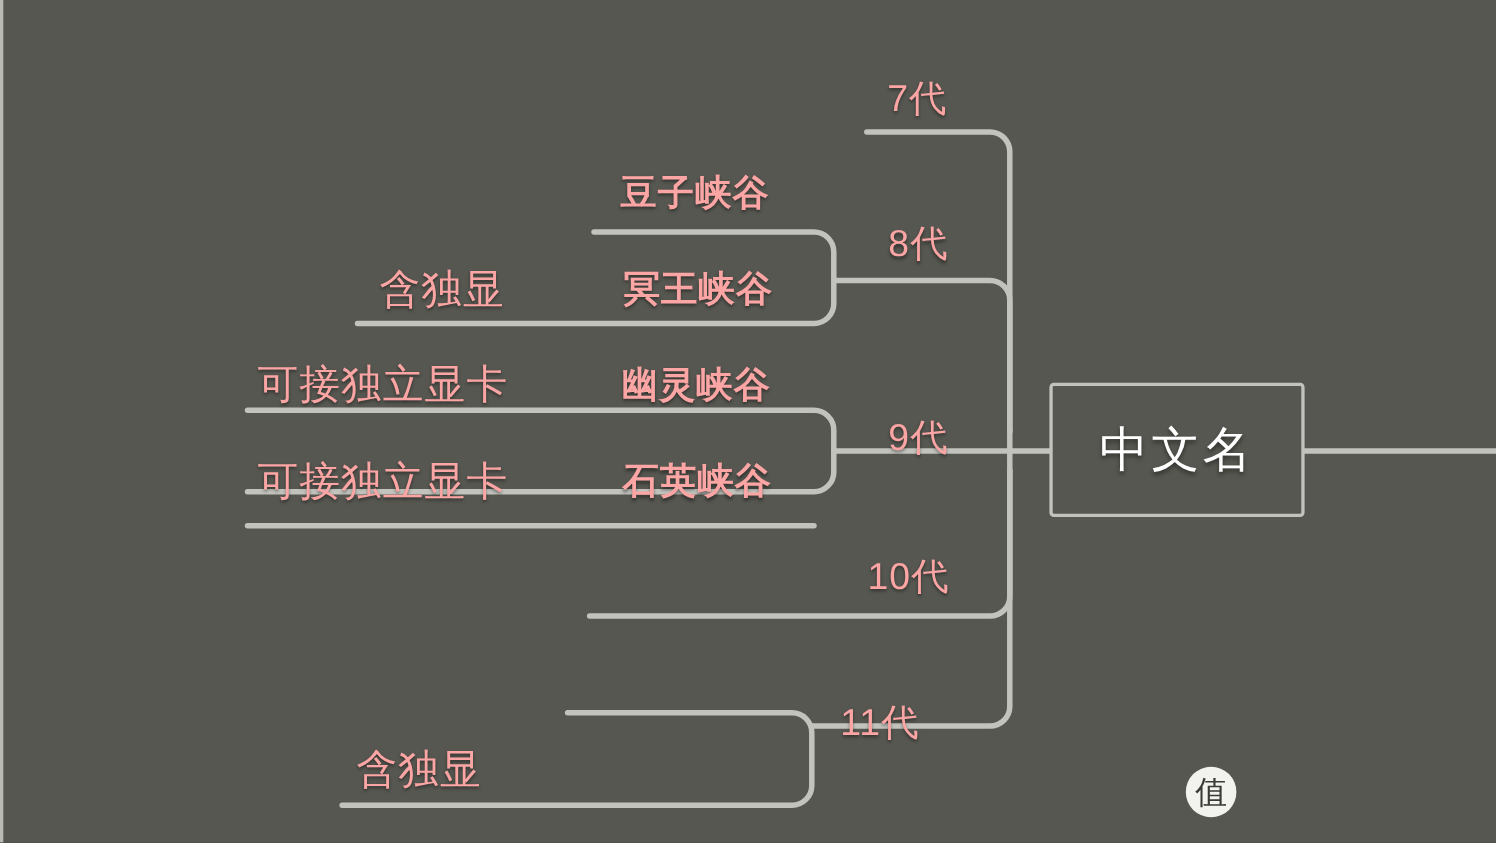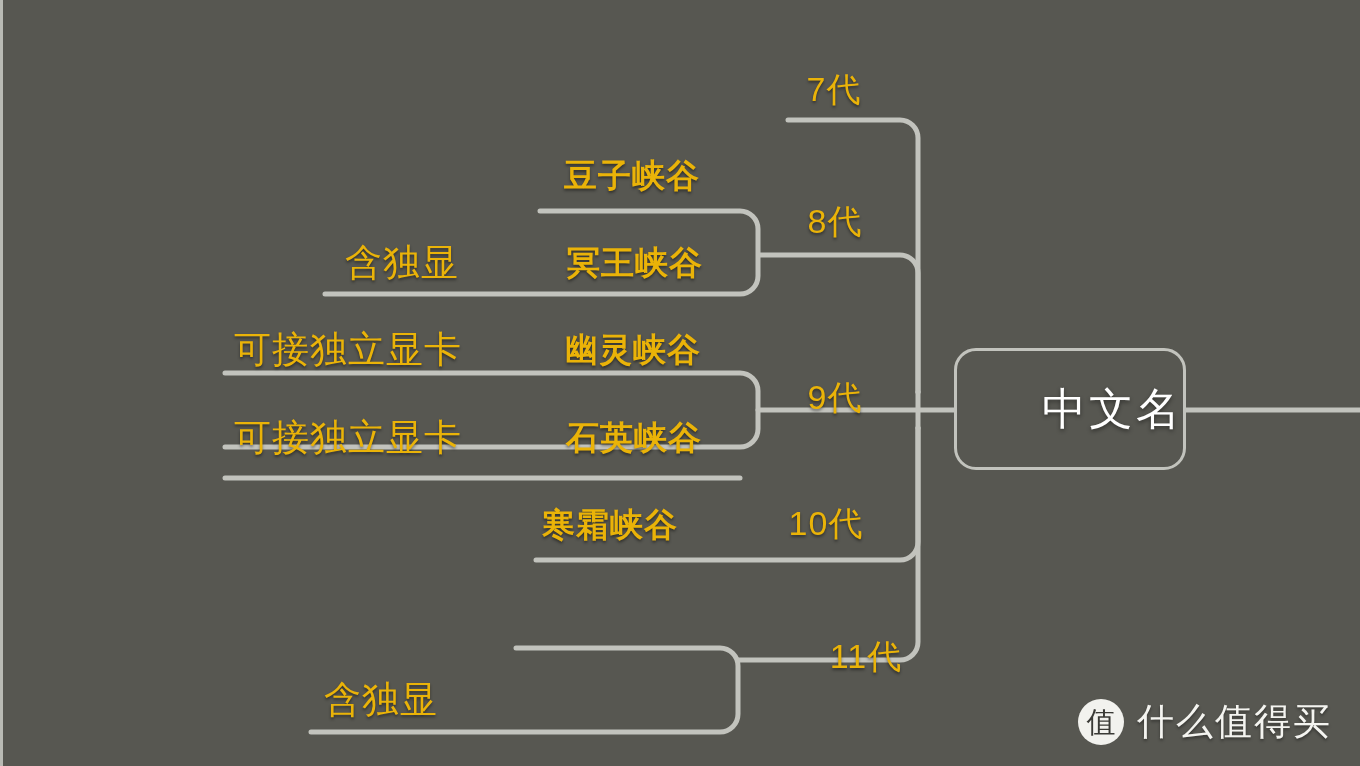--- a/index.html
+++ b/index.html
@@ -19,21 +19,21 @@
   }
   #wires {
     position: absolute;
     left: 0; top: 0;
     width: 1360px;
     height: 766px;
     pointer-events: none;
   }
   .node {
     position: absolute;
-    color: #eab308;
+    color: #fca5a5;
     white-space: nowrap;
     text-shadow: 0 2px 3px rgba(0,0,0,0.45);
     letter-spacing: 1px;
   }
   .leaf-label {
     font-size: 33px;
     transform: translate(-50%, -50%);
     font-weight: bold;
   }
   .branch-label {
@@ -44,25 +44,25 @@
     font-size: 34px;
     transform: translate(-50%, -50%);
   }
   .center-node {
     position: absolute;
     left: 951px;
     top: 348px;
     width: 232px;
     height: 122px;
     border: 3px solid #c2c3bd;
-    border-radius: 22px;
+    border-radius: 4px;
     box-sizing: border-box;
     display: flex;
     align-items: center;
-    justify-content: flex-end;
+    justify-content: center;
   }
   .center-node span {
     color: #ffffff;
     font-size: 44px;
     letter-spacing: 3px;
     text-shadow: 0 2px 4px rgba(0,0,0,0.45);
   }
   #watermark {
     position: absolute;
     left: 1075px;
@@ -115,35 +115,33 @@
 
       <path d="M222,478 H737"></path>
 
     </g>
   </svg>
 
   <div class="node leaf-label" style="left:629px;top:176px">豆子峡谷</div>
   <div class="node leaf-label" style="left:632px;top:263px">冥王峡谷</div>
   <div class="node leaf-label" style="left:630px;top:350px">幽灵峡谷</div>
   <div class="node leaf-label" style="left:631px;top:438px">石英峡谷</div>
-  <div class="node leaf-label" style="left:607px;top:525px">寒霜峡谷</div>
 
   <div class="node branch-label" style="left:399px;top:263px">含独显</div>
   <div class="node branch-label" style="left:345px;top:350px">可接独立显卡</div>
   <div class="node branch-label" style="left:345px;top:438px">可接独立显卡</div>
   <div class="node branch-label" style="left:378px;top:700px">含独显</div>
 
   <div class="node gen-label" style="left:831px;top:90px">7代</div>
   <div class="node gen-label" style="left:832px;top:222px">8代</div>
   <div class="node gen-label" style="left:832px;top:398px">9代</div>
   <div class="node gen-label" style="left:823px;top:524px">10代</div>
-  <div class="node gen-label" style="left:863px;top:657px">11代</div>
+  <div class="node gen-label" style="left:797px;top:657px">11代</div>
 
   <div class="center-node">
     <span>中文名</span>
   </div>
 
   <div id="watermark">
     <div class="logo">值</div>
-    <div class="wm-text">什么值得买</div>
   </div>
 
 </div>
 
 </body></html>

